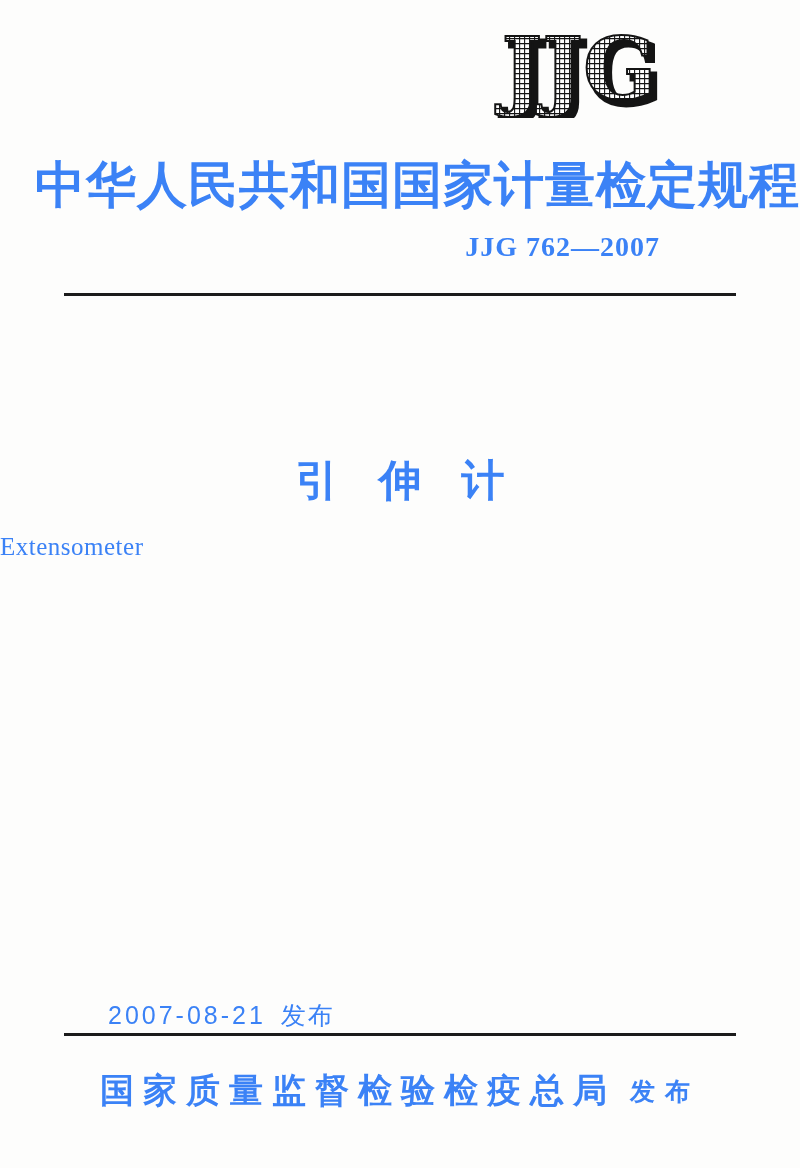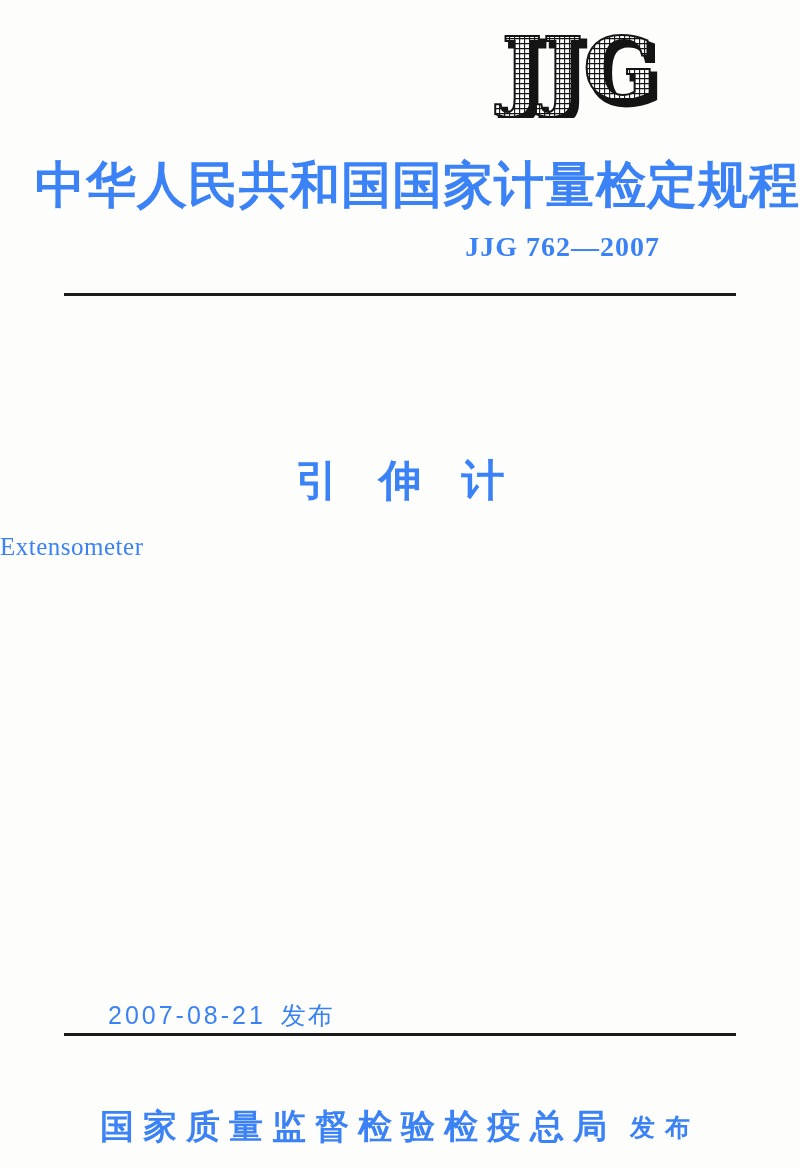--- a/index.html
+++ b/index.html
@@ -102,21 +102,21 @@
     font-size: 25px;
     font-weight: 500;
     white-space: nowrap;
   }
   .date-num { letter-spacing: 3px; text-align: right; }
   .date-label { margin-left: 8px; letter-spacing: 2px; }
 
   
   .publisher-row {
     position: absolute;
-    top: 1104px;
+    top: 1068px;
     left: 0;
     width: 100%;
     text-align: center;
     white-space: nowrap;
   }
   .publisher-name {
     font-size: 34px;
     font-weight: bold;
     letter-spacing: 9px;
     vertical-align: baseline;

